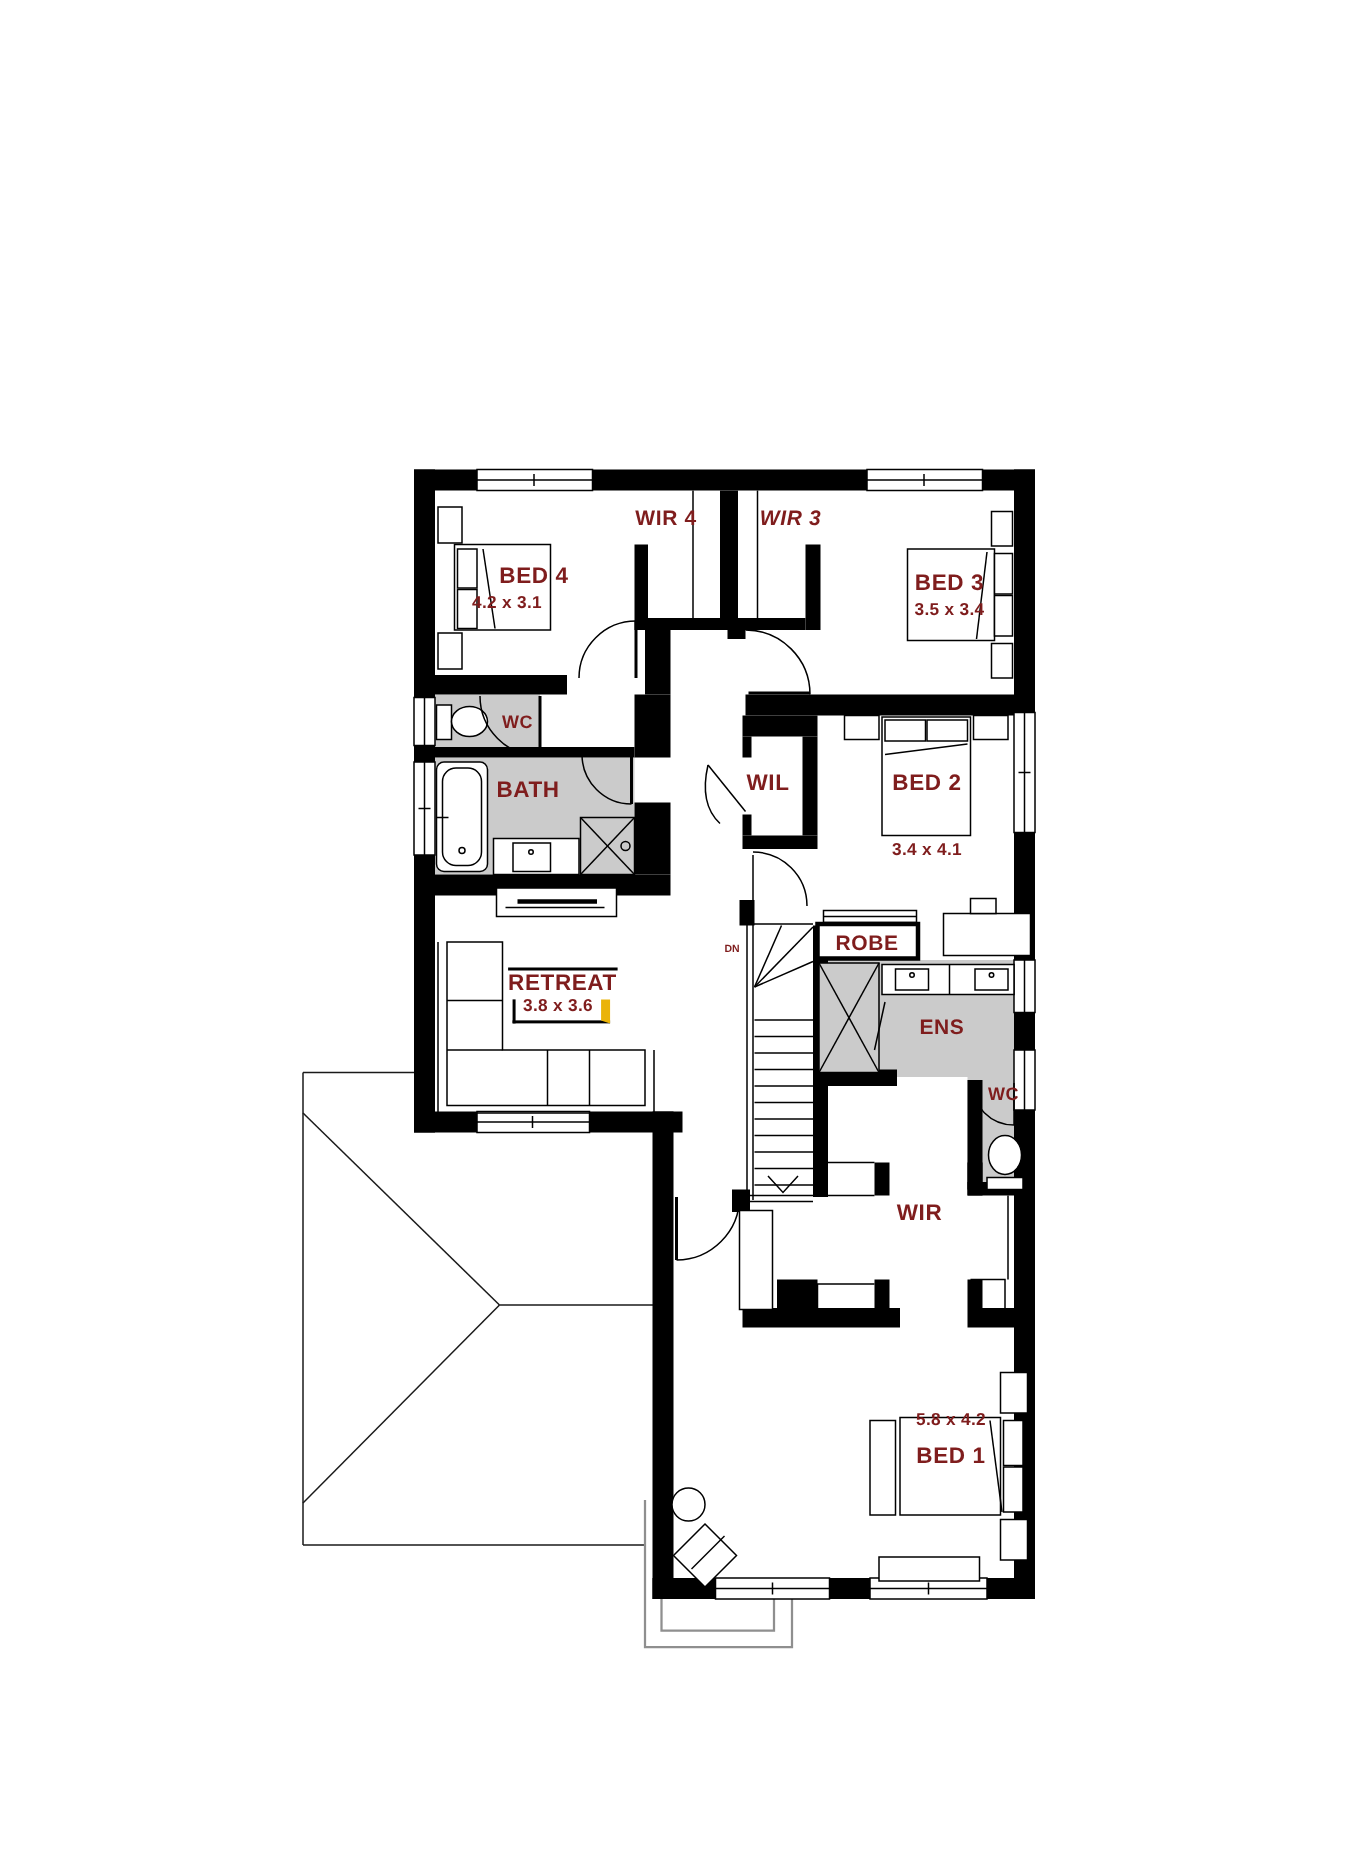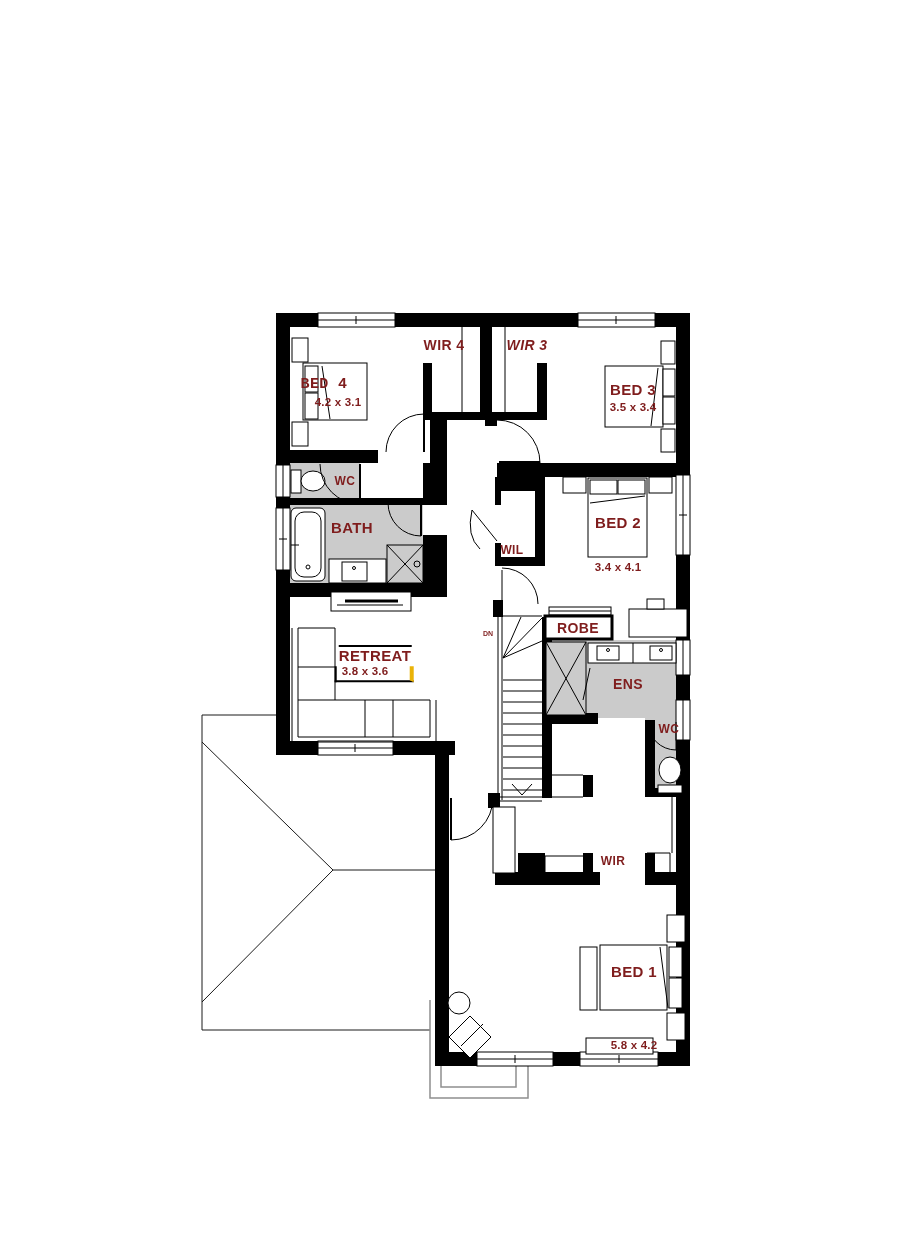--- a/index.html
+++ b/index.html
@@ -14,25 +14,25 @@
   .furg{fill:var(--wet,#cbcbcb);stroke:#000;stroke-width:1;}
   .ln{stroke:#000;stroke-width:1;fill:none;}
   .ln2{stroke:#000;stroke-width:2;fill:none;}
   .thin{stroke:#1a1a1a;stroke-width:1;fill:none;}
   .porch{stroke:var(--porch,#8f8f8f);stroke-width:1.5;fill:none;}
   .win{fill:#ffffff;stroke:#000;stroke-width:1;}
   .lbl{
     position:absolute;transform:translate(-50%,-50%);
     font-weight:700;color:#7f1d1d;letter-spacing:.4px;white-space:nowrap;line-height:1;
   }
-  .s15{font-size:15px;} .s14{font-size:14px;} .s13{font-size:12px;margin-top:28px;}
+  .s15{font-size:15px;} .s14{font-size:14px;} .s13{font-size:15px;}
   .s12{font-size:12px;} .s11{font-size:14px;text-align:center;} .s7{font-size:7px;letter-spacing:0;}
   .dim{font-size:11.5px;letter-spacing:.2px;}
   .overlined{border-top:2px solid #000;padding-top:1px;}
-  .bracket{border-left:2px solid #000;border-right:4px solid #eab308;border-bottom:2px solid #000;padding:0 21px 2px 5px;}
+  .bracket{border-left:2px solid #000;border-right:6px solid #eab308;border-bottom:2px solid #000;padding:0 5px 2px 5px;}
 </style>
 </head>
 <body>
 
 <div id="stage">
 
 <svg id="plan-svg" width="901" height="1245" viewBox="0 0 901 1245">
 
   <g>
     <line class="thin" x1="202" y1="715" x2="276" y2="715"></line>
@@ -295,21 +295,21 @@
     <path class="ln" d="M502,568 A36,36 0 0 1 538,604"></path>
     <line class="ln" x1="472" y1="510" x2="497" y2="541" stroke-width="1.5"></line>
     <path class="ln" d="M472,510 Q466,536 480,549"></path>
     <line class="ln2" x1="451" y1="798" x2="451" y2="840"></line>
     <path class="ln" d="M451,840 A42,42 0 0 0 493,798"></path>
     <line class="ln" x1="676" y1="722" x2="676" y2="750" stroke-width="1.5"></line>
     <path class="ln" d="M648,722 A28,28 0 0 0 676,750"></path>
   </g>
 </svg>
 
-  <div class="lbl s15" style="left:324px;top:384px;font-family:Liberation Mono, monospace;">BED 4</div>
+  <div class="lbl s15" style="left:356px;top:384px;">BED 4</div>
   <div class="lbl dim" style="left:338px;top:403px;">4.2 x 3.1</div>
 
   <div class="lbl s14" style="left:444px;top:345px;">WIR 4</div>
   <div class="lbl s14" style="left:527px;top:345px;font-style:italic;">WIR 3</div>
 
   <div class="lbl s15" style="left:633px;top:389px;">BED 3</div>
   <div class="lbl dim" style="left:633px;top:408px;">3.5 x 3.4</div>
 
   <div class="lbl s12" style="left:345px;top:481px;">WC</div>
   <div class="lbl s15" style="left:352px;top:527px;">BATH</div>
@@ -318,20 +318,20 @@
   <div class="lbl s15" style="left:618px;top:522px;">BED 2</div>
   <div class="lbl dim" style="left:618px;top:541px;margin-top:27px;">3.4 x 4.1</div>
 
   <div class="lbl s11" style="left:578px;top:628px;">ROBE</div>
 
   <div class="lbl s15 overlined" style="left:375px;top:654px;">RETREAT</div>
   <div class="lbl dim bracket" style="left:374px;top:674px;">3.8 x 3.6</div>
 
   <div class="lbl s14" style="left:628px;top:684px;">ENS</div>
   <div class="lbl s12" style="left:669px;top:729px;">WC</div>
-  <div class="lbl s13" style="left:613px;top:833px;">WIR</div>
+  <div class="lbl s13" style="left:613px;top:809px;">WIR</div>
 
   <div class="lbl s15" style="left:634px;top:971px;">BED 1</div>
-  <div class="lbl dim" style="left:634px;top:1046px;">5.8 x 4.2</div>
+  <div class="lbl dim" style="left:634px;top:948px;">5.8 x 4.2</div>
 
   <div class="lbl s7" style="left:488px;top:633px;">DN</div>
 
 </div>
 
 </body></html>

